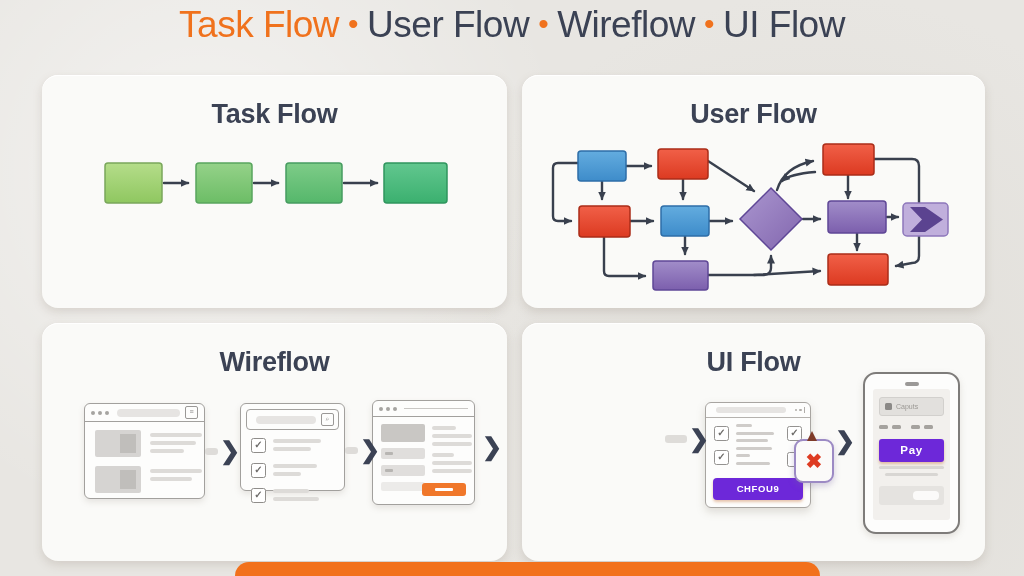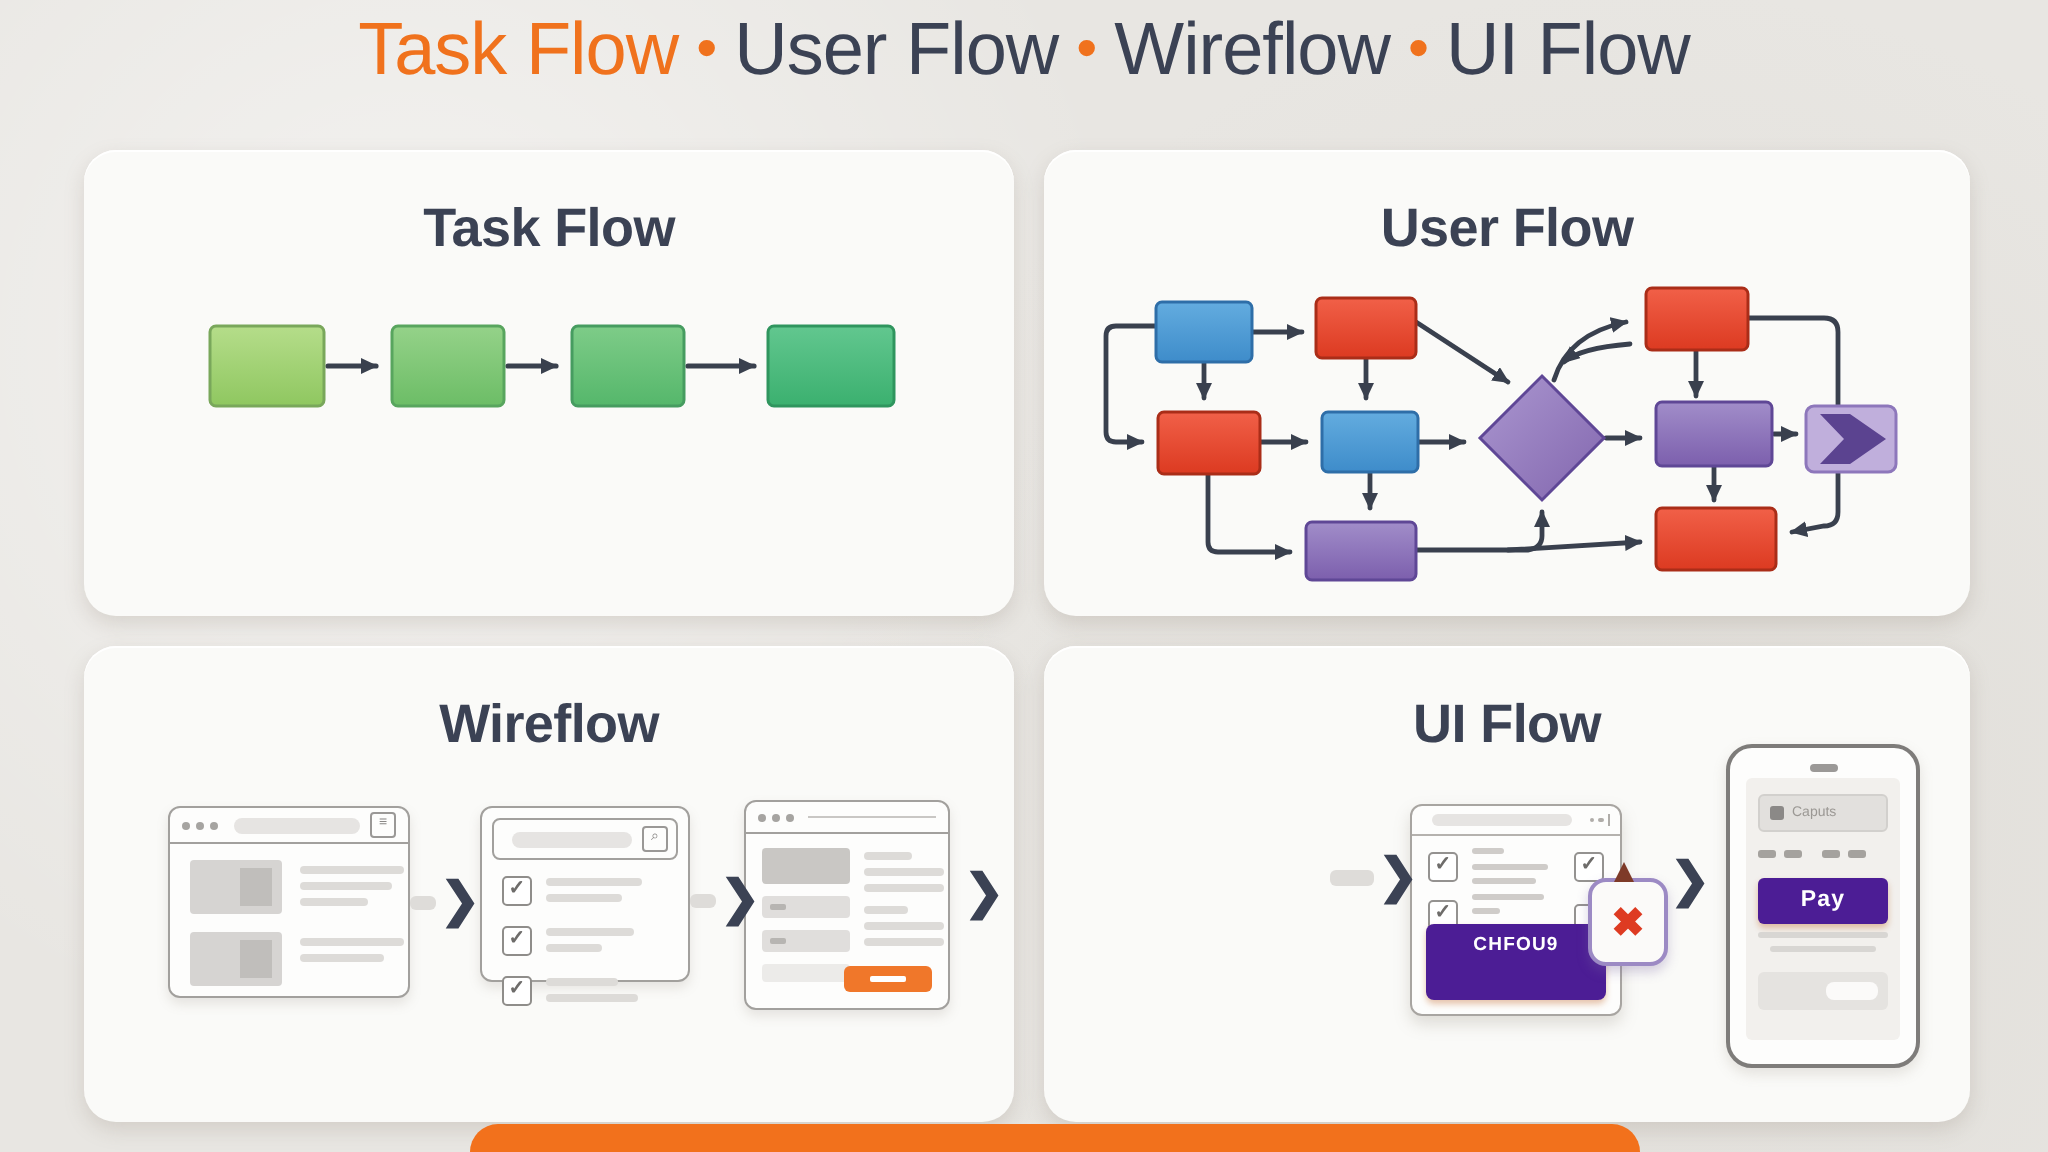--- a/index.html
+++ b/index.html
@@ -65,33 +65,33 @@
   .wf-pill{width:13px;height:7px;background:#dedcd9;border-radius:3px;margin-right:2px;}
   .chev{font-size:24px;font-weight:bold;color:#3b4254;line-height:20px;}
 
   
   .phone{position:absolute;background:#fdfdfc;border:2px solid #7e7c7a;border-radius:13px;box-shadow:0 3px 7px rgba(140,130,115,.2);}
   .speaker{position:absolute;top:8px;left:50%;transform:translateX(-50%);width:14px;height:3.5px;background:#9b9997;border-radius:2px;}
   .list-card{position:absolute;left:8px;right:8px;height:23px;background:#e9e7e5;border:1px solid #d4d2cf;border-radius:4px;display:flex;align-items:center;gap:5px;padding:0 5px;}
   .li-icon{width:8px;height:8px;background:#8b8987;border-radius:1.5px;flex:none;}
   .two-ln i{display:block;height:3px;background:#c2c0bd;border-radius:1.5px;margin:2.5px 0;}
   .divider{position:absolute;left:6px;right:6px;height:1.4px;background:#aeacaa;}
-  .btn-orange{background:#4c1d95;color:#fff;font-weight:bold;text-align:center;border-radius:4px;letter-spacing:.6px;box-shadow:0 2px 3px rgba(190,90,20,.35);}
+  .btn-orange{background:#6d28d9;color:#fff;font-weight:bold;text-align:center;border-radius:4px;letter-spacing:.6px;box-shadow:0 2px 3px rgba(190,90,20,.35);}
   .cart-btn{position:absolute;left:9px;right:9px;top:112px;height:24px;font-size:9px;line-height:24px;}
   .thin i{display:block;height:3px;background:#d8d6d3;border-radius:1.5px;margin:4px auto 0;}
   .modal{position:absolute;background:#fdfdfc;border:1.6px solid #a8a5a1;border-radius:6px;box-shadow:0 4px 8px rgba(140,130,115,.25);}
   .m-head{display:flex;align-items:center;height:14px;border-bottom:1.2px solid #b5b2ae;padding:0 5px;}
   .m-dots{display:flex;align-items:center;gap:2px;margin-left:4px;}
   .m-dots b{width:2.5px;height:2.5px;border-radius:50%;background:#b0ada9;}
   .m-dots s{width:1.5px;height:6px;background:#b0ada9;text-decoration:none;}
   .m-body{position:relative;height:52px;}
   .m-cbx{position:absolute;width:13px;height:13px;border:1.6px solid #949290;border-radius:2.5px;background:#fff;color:#6e6c6a;font-size:10px;line-height:11px;text-align:center;font-weight:bold;}
   .m-lines{position:absolute;left:30px;top:6px;width:44px;}
   .m-lines i{display:block;height:3px;background:#cfccc9;border-radius:1.5px;margin-bottom:4.5px;}
-  .checkout-btn{position:absolute;left:7px;right:7px;bottom:7px;height:38px;font-size:9.5px;line-height:22px;}
+  .checkout-btn{position:absolute;left:7px;right:7px;bottom:7px;height:22px;font-size:9.5px;line-height:22px;}
   .err-badge{position:absolute;width:36px;height:40px;background:#fbfaf9;border:2.2px solid #9c8ac4;border-radius:9px;box-shadow:0 3px 6px rgba(120,100,160,.3);display:flex;align-items:center;justify-content:center;z-index:3;}
   .err-x{color:#de3b22;font-size:20px;font-weight:bold;}
   .err-spike{position:absolute;top:-10px;left:11px;width:0;height:0;border-left:5px solid transparent;border-right:5px solid transparent;border-bottom:10px solid #7e3a28;}
   .screen{position:absolute;left:8px;right:8px;top:15px;bottom:12px;background:#f2f0ed;border-radius:3px;}
   .input-row{margin:8px 6px 0;height:17px;background:#e2e0dd;border:1px solid #d2d0cd;border-radius:3px;display:flex;align-items:center;gap:4px;padding:0 5px;font-size:7px;color:#9b9894;}
   .in-icon{width:7px;height:7px;background:#8b8987;border-radius:1.5px;flex:none;}
   .dash-row{margin:9px 6px 0;display:flex;gap:4px;}
   .dash-row i{width:9px;height:3.5px;background:#a5a29e;border-radius:1.5px;}
   .dash-row i.gap{margin-left:6px;}
   .pay-btn{margin:10px 6px 0;height:23px;font-size:11.5px;line-height:23px;border-radius:3px;}

